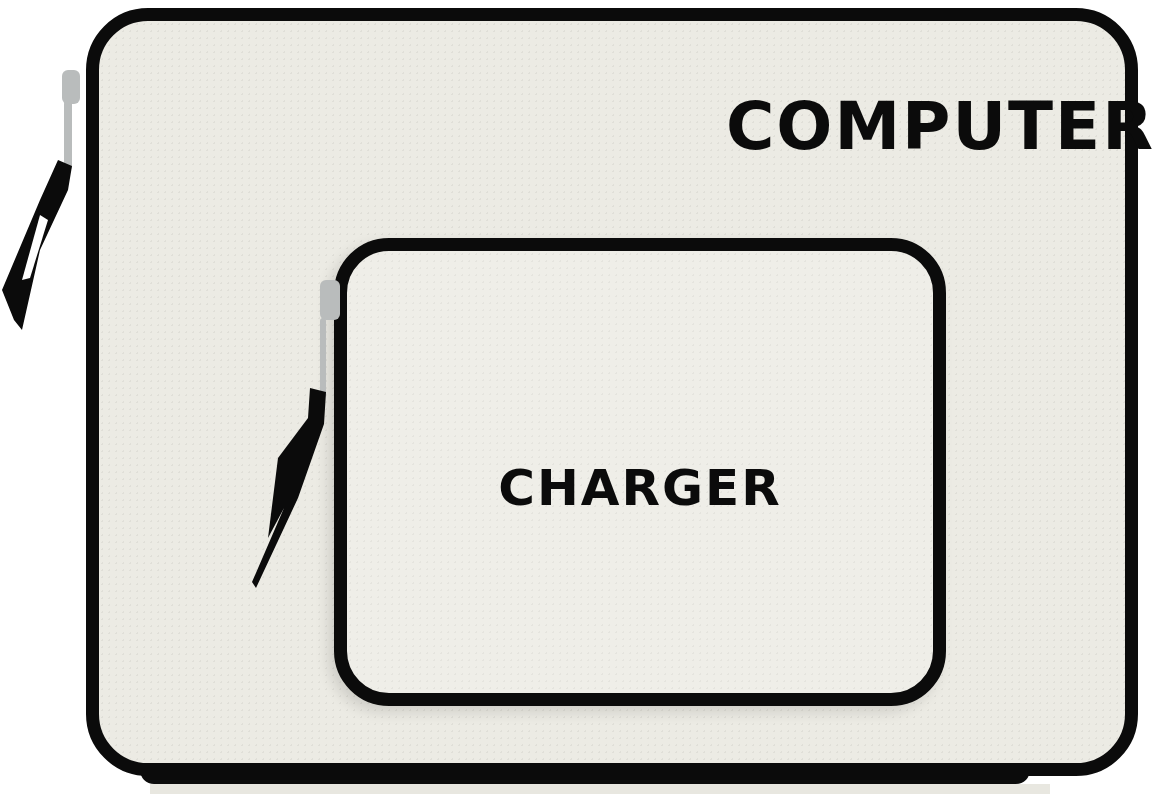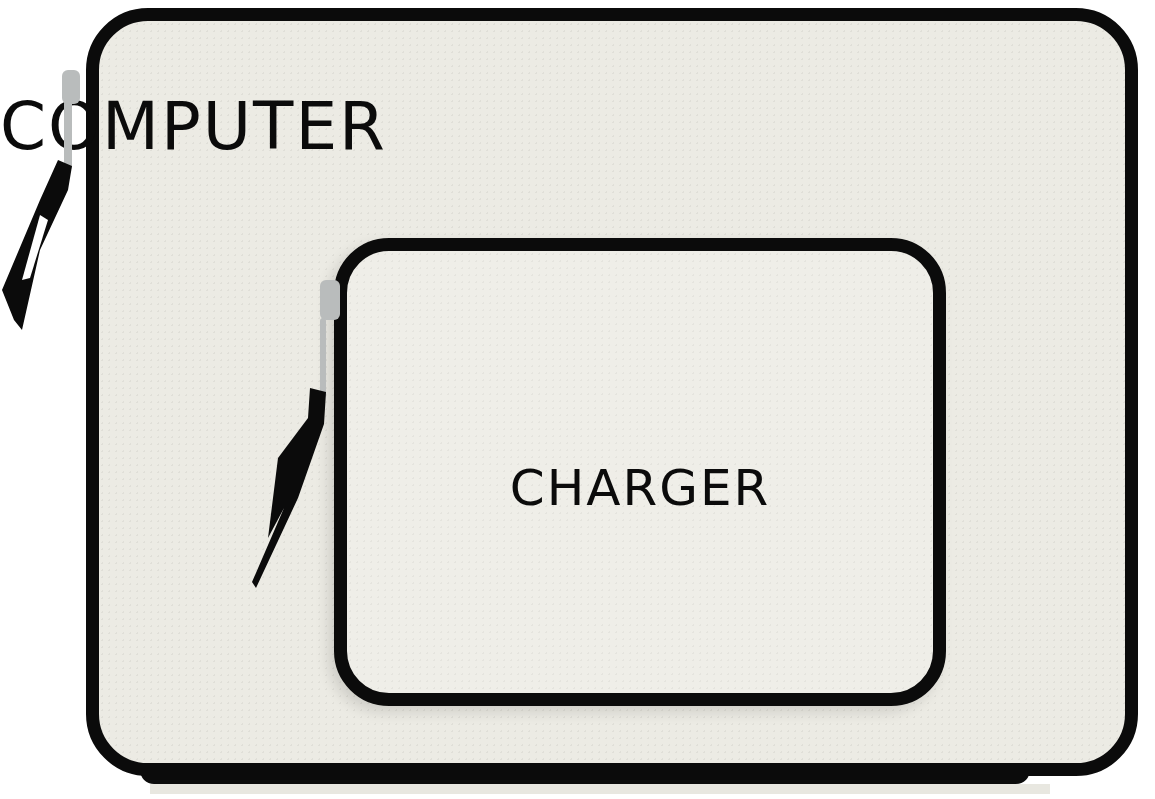--- a/index.html
+++ b/index.html
@@ -1,24 +1,24 @@
 <!DOCTYPE html>
 <html><head>
 <meta charset="utf-8">
 <style>
   html,body{margin:0;padding:0;background:#ffffff;}
   body{width:1155px;height:799px;position:relative;overflow:hidden;font-family:"DejaVu Sans","Liberation Sans",sans-serif;}
   .sleeve{position:absolute;left:86px;top:8px;width:1052px;height:768px;background:#ecebe4;border:13px solid #0b0b0b;border-radius:62px;box-sizing:border-box;
     background-image:radial-gradient(rgba(0,0,0,0.05) 1px, transparent 1px);background-size:7px 7px;}
   .sleeve-bottom{position:absolute;left:140px;top:770px;width:890px;height:14px;background:#0b0b0b;border-radius:0 0 20px 20px;}
   .sleeve-bottom2{position:absolute;left:150px;top:784px;width:900px;height:10px;background:#e8e7e0;}
-  .title{position:absolute;left:0;right:0;top:88px;text-align:left;font-weight:normal;font-size:66px;letter-spacing:2px;color:#0b0b0b;}
+  .title{position:absolute;left:0;right:0;top:88px;text-align:right;font-weight:bold;font-size:66px;letter-spacing:2px;color:#0b0b0b;}
   .pouch{position:absolute;left:334px;top:238px;width:612px;height:468px;background:#efeee8;border:13px solid #0b0b0b;border-radius:55px;box-sizing:border-box;
     background-image:radial-gradient(rgba(0,0,0,0.045) 1px, transparent 1px);background-size:7px 7px;box-shadow:-6px 6px 14px rgba(0,0,0,0.12);}
-  .pouch-label{position:absolute;left:0;right:0;top:208px;text-align:center;font-weight:normal;font-size:50px;letter-spacing:2px;color:#0b0b0b;}
+  .pouch-label{position:absolute;left:0;right:0;top:208px;text-align:center;font-weight:bold;font-size:50px;letter-spacing:2px;color:#0b0b0b;}
   .zipper{position:absolute;}
   .pull-metal{position:absolute;background:#b9bcbc;border-radius:6px;}
 </style>
 </head>
 <body>
 
 <div class="sleeve-bottom2"></div>
 <div class="sleeve-bottom"></div>
 
 <div class="sleeve">

